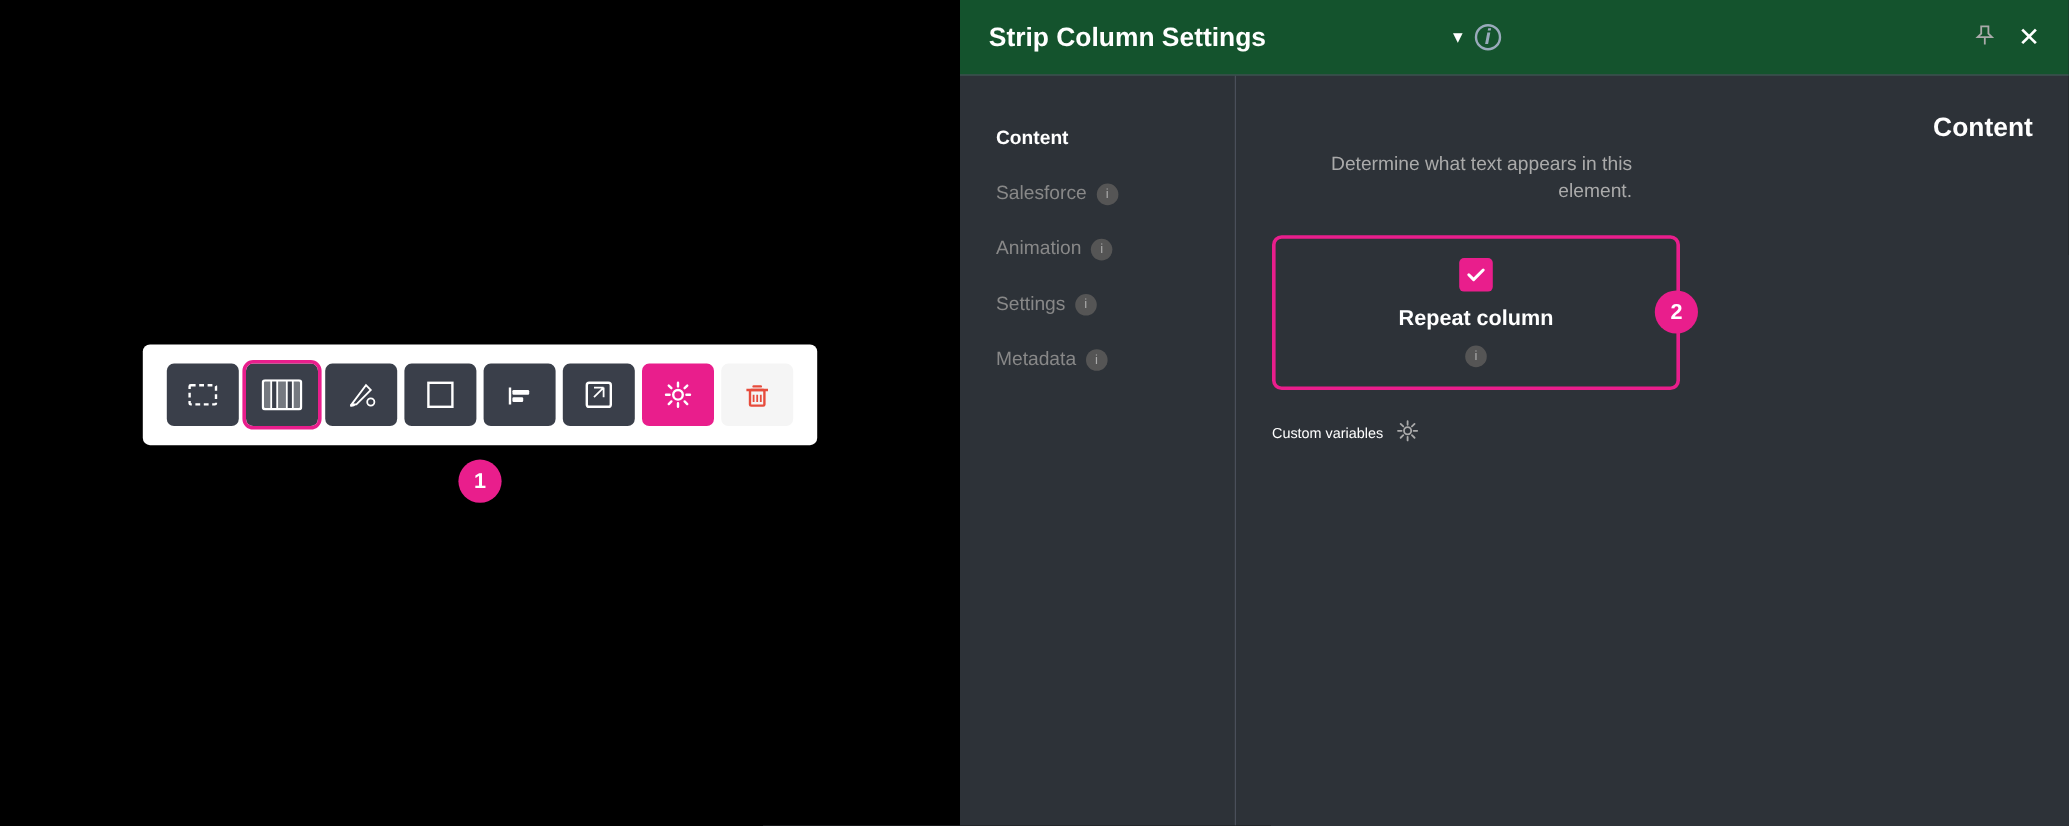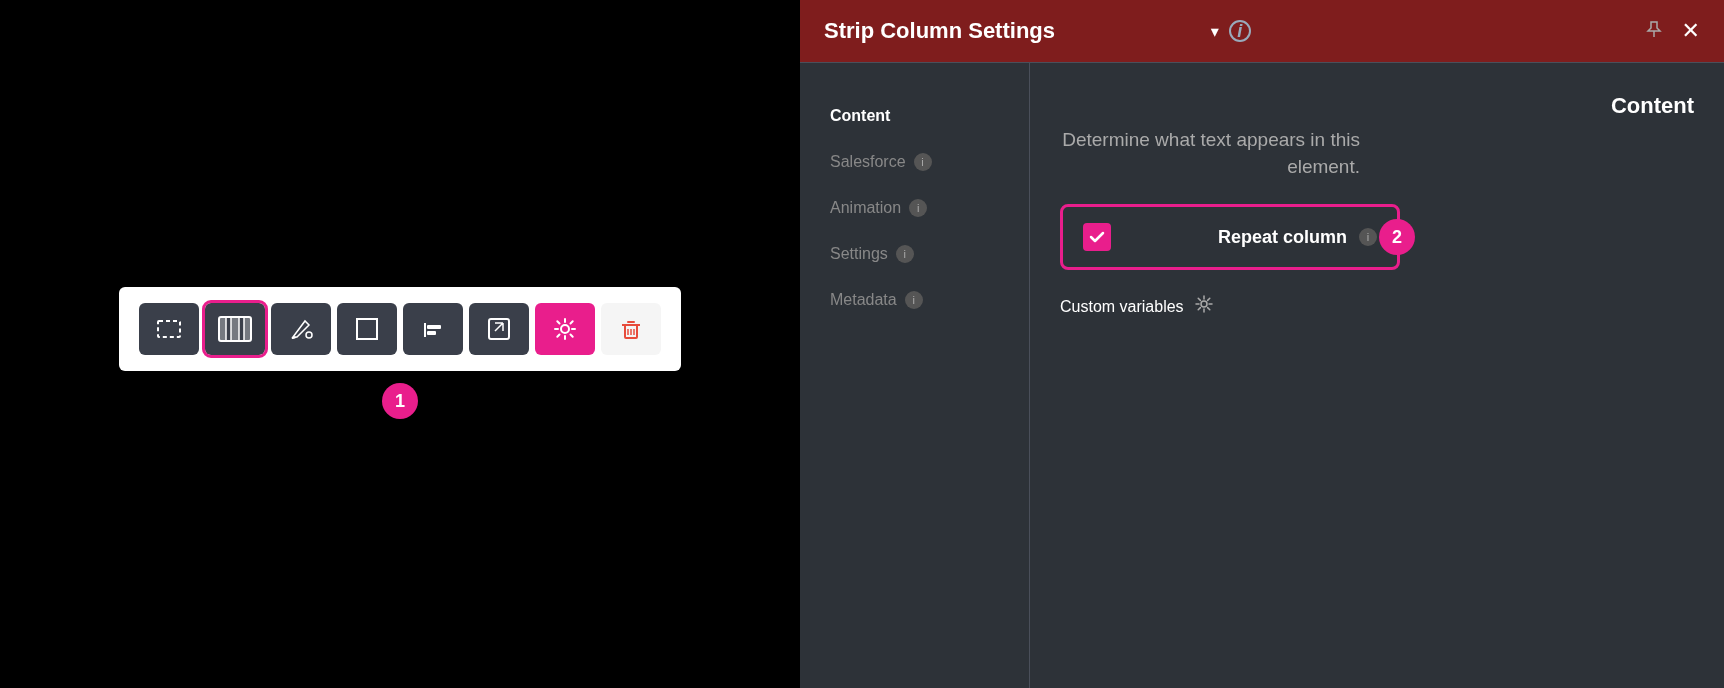--- a/index.html
+++ b/index.html
@@ -89,21 +89,21 @@
     
     .right-panel {
       flex: 1;
       background: #2d3238;
       display: flex;
       flex-direction: column;
     }
 
     
     .panel-header {
-      background: #7f1d1d;
+      background: #14532d;
       padding: 18px 24px;
       display: flex;
       align-items: center;
       gap: 10px;
       border-bottom: 1px solid #4a4f5a;
     }
 
     .panel-title {
       font-size: 22px;
       font-weight: 700;
@@ -175,39 +175,40 @@
     }
 
     .content-title {
       font-size: 22px;
       font-weight: 700;
       color: #fff;
       margin-bottom: 8px;
     }
 
     .content-desc {
-      font-size: 19px;
+      font-size: 16px;
       color: #aaa;
       margin-bottom: 24px;
       line-height: 1.4;
       max-width: 300px;
     }
 
     
     .repeat-column-box {
       border: 3px solid #e91e8c;
       border-radius: 8px;
       padding: 16px 20px;
       display: flex;
       align-items: center;
       gap: 12px;
       margin-bottom: 24px;
       position: relative;
       background: transparent;
       width: 340px;
+      flex-direction: column;
     }
 
     .checkbox-icon {
       width: 28px;
       height: 28px;
       background: #e91e8c;
       border-radius: 4px;
       display: flex;
       align-items: center;
       justify-content: center;
@@ -238,21 +239,21 @@
       transform: translateY(-50%);
     }
 
     .custom-vars-row {
       display: flex;
       align-items: center;
       gap: 10px;
     }
 
     .custom-vars-label {
-      font-size: 16px;
+      font-size: 12px;
       color: #fff;
       font-weight: 500;
     }
 
     .gear-icon-btn {
       color: #aaa;
       font-size: 18px;
       cursor: pointer;
       background: none;
       border: none;

